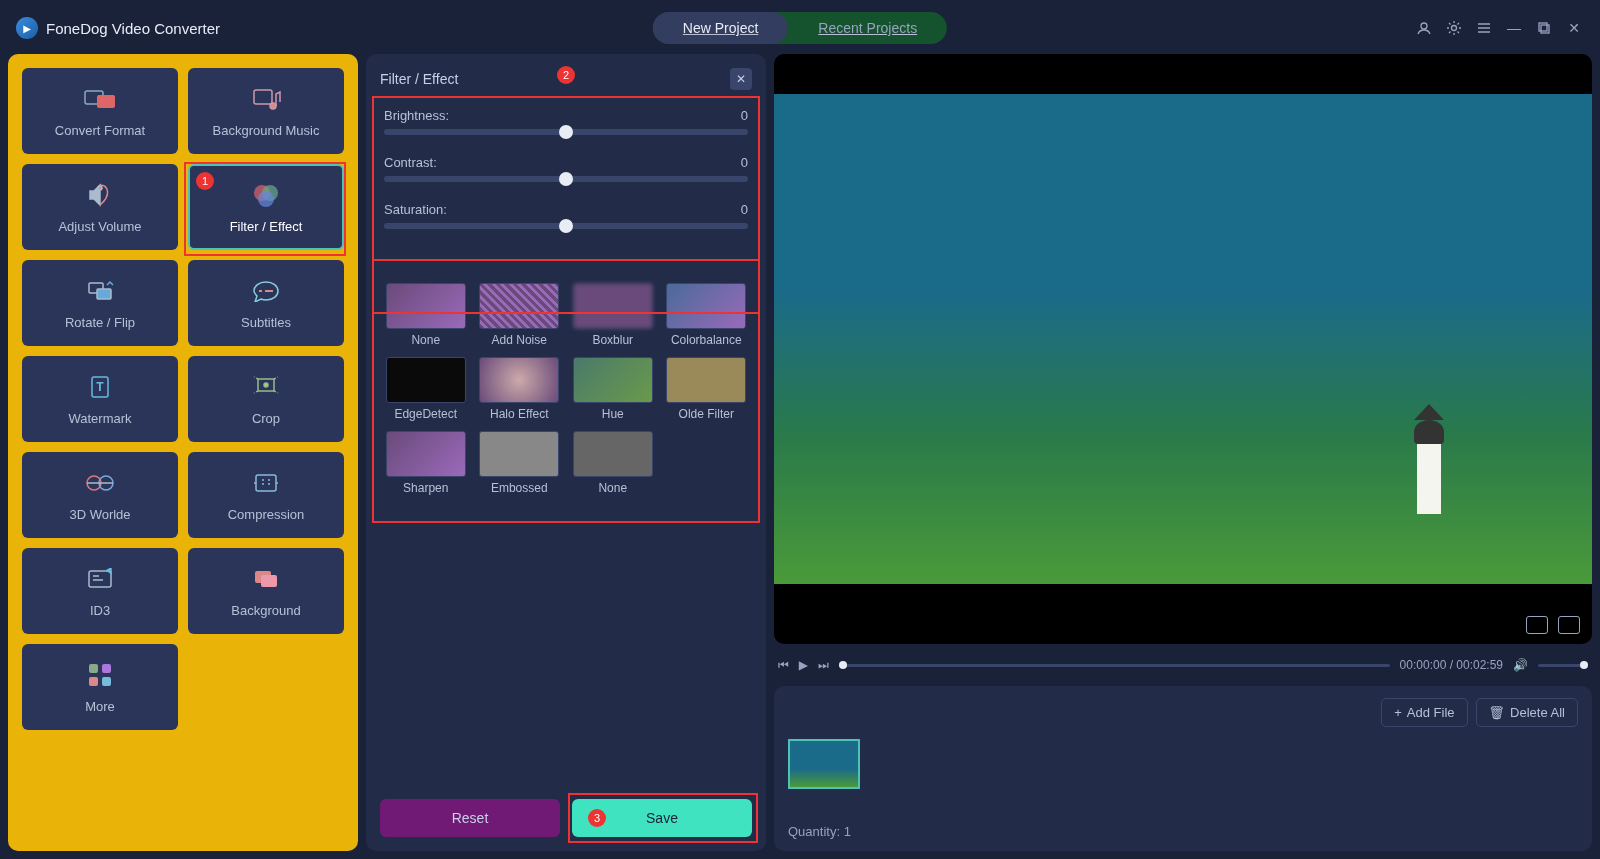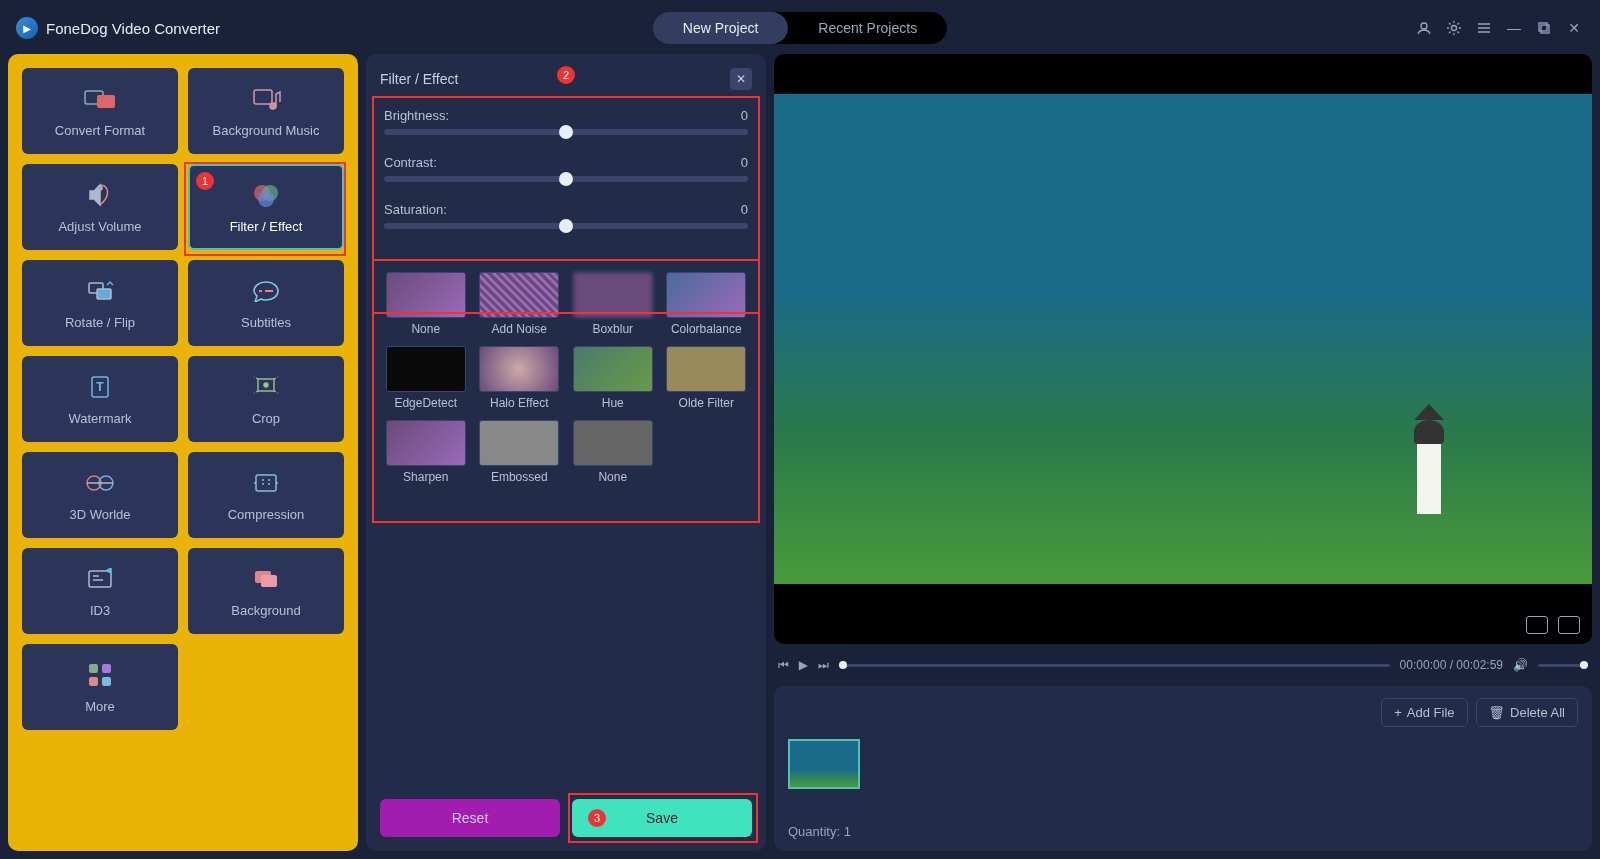--- a/index.html
+++ b/index.html
@@ -1,46 +1,46 @@
 <!DOCTYPE html>
 <html><head>
 <meta charset="utf-8">
 <style>
 * { margin: 0; padding: 0; box-sizing: border-box; font-family: -apple-system, BlinkMacSystemFont, "Segoe UI", sans-serif; }
 body { background: #1a2239; color: #b8c0d6; width: 1600px; height: 859px; overflow: hidden; }
 .app { width: 1600px; height: 859px; background: #1a2239; padding: 8px; display: flex; flex-direction: column; border-radius: 8px; }
 .titlebar { display: flex; align-items: center; height: 40px; padding: 0 8px; margin-bottom: 6px; }
 .logo { display: flex; align-items: center; gap: 8px; font-size: 15px; color: #e8ecf5; }
 .logo-icon { width: 22px; height: 22px; border-radius: 50%; background: linear-gradient(135deg,#3a8dde,#1a5fa8); display: flex; align-items: center; justify-content: center; color: #fff; font-size: 10px; }
-.tabs { position: absolute; left: 50%; transform: translateX(-50%); display: flex; background: #000000; border-radius: 20px; }
+.tabs { position: absolute; left: 50%; transform: translateX(-50%); display: flex; background: #14532d; border-radius: 20px; text-decoration: underline; }
 .tab { padding: 8px 30px; color: #98a3c0; font-size: 14px; cursor: pointer; border-radius: 20px; }
 .tab.active { background: #323d5f; color: #e8ecf5; }
 .win-icons { margin-left: auto; display: flex; gap: 10px; align-items: center; }
 .win-icons span { color: #98a3c0; cursor: pointer; font-size: 14px; display: inline-flex; align-items: center; justify-content: center; width: 20px; height: 20px; }
 .main { flex: 1; display: flex; gap: 8px; overflow: hidden; }
 .sidebar { width: 350px; background: #eab308; border-radius: 10px; padding: 14px; }
 .tool-grid { display: grid; grid-template-columns: 1fr 1fr; gap: 10px; }
 .tool { background: #2b355a; border-radius: 6px; height: 86px; display: flex; flex-direction: column; align-items: center; justify-content: center; gap: 10px; cursor: pointer; color: #b8c0d6; font-size: 13px; }
 .tool.active { border: 2px solid #4ec3b5; }
 .tool .ico { width: 34px; height: 28px; display: flex; align-items: center; justify-content: center; }
 .middle { width: 400px; background: #222b47; border-radius: 10px; padding: 14px; display: flex; flex-direction: column; }
 .panel-head { display: flex; align-items: center; margin-bottom: 12px; }
 .panel-head .ptitle { font-size: 14px; color: #c8d0e6; }
 .panel-head .close { margin-left: auto; width: 22px; height: 22px; background: #3a456b; border-radius: 4px; display: flex; align-items: center; justify-content: center; cursor: pointer; color: #c8d0e6; font-size: 12px; }
 .slider-block { display: flex; flex-direction: column; gap: 6px; margin-bottom: 20px; }
 .slider-row { display: flex; justify-content: space-between; font-size: 13px; }
 .slider-track { height: 6px; background: #3a456b; border-radius: 3px; position: relative; cursor: pointer; }
 .slider-thumb { position: absolute; top: 50%; left: 50%; transform: translate(-50%,-50%); width: 14px; height: 14px; background: #e8ecf5; border-radius: 50%; }
-.filter-grid { display: grid; grid-template-columns: repeat(4, 1fr); gap: 10px; margin-top: 3px; }
+.filter-grid { display: grid; grid-template-columns: repeat(4, 1fr); gap: 10px; margin-top: 14px; }
 .filter-item { display: flex; flex-direction: column; align-items: center; gap: 4px; cursor: pointer; }
 .filter-thumb { width: 80px; height: 46px; background: #4a5275; border-radius: 3px; border: 1px solid #3a456b; }
 .filter-item span { font-size: 12px; color: #b8c0d6; }
 .btn-row { margin-top: auto; display: flex; gap: 12px; }
 .btn { flex: 1; height: 38px; border-radius: 6px; display: flex; align-items: center; justify-content: center; cursor: pointer; font-size: 14px; }
-.btn.reset { background: #a21caf; color: #c8d0e6; text-align: center; }
+.btn.reset { background: #701a75; color: #c8d0e6; text-align: center; }
 .btn.save { background: #3fe3c0; color: #1a2239; }
 .right { flex: 1; display: flex; flex-direction: column; gap: 8px; }
 .preview { flex: 1; background: #000; border-radius: 10px; position: relative; overflow: hidden; }
 .preview-img { position: absolute; top: 40px; bottom: 60px; left: 0; right: 0; background: linear-gradient(180deg,#1a6a8a 0%,#1a6a8a 40%,#2a7a4a 70%,#4a9a3a 100%); }
 .lighthouse { position: absolute; right: 140px; bottom: 60px; width: 46px; height: 120px; }
 .lighthouse .tower { width: 24px; height: 70px; background: #f5f5f0; margin: 0 auto; }
 .lighthouse .dome { width: 30px; height: 24px; background: #333; border-radius: 50% 50% 4px 4px; margin: 0 auto; }
 .lighthouse .roof { width: 0; height: 0; border-left: 15px solid transparent; border-right: 15px solid transparent; border-bottom: 16px solid #333; margin: 0 auto; }
 .preview-icons { position: absolute; bottom: 10px; right: 12px; display: flex; gap: 10px; }
 .preview-icons span { width: 22px; height: 18px; border: 1px solid #98a3c0; border-radius: 3px; cursor: pointer; }

